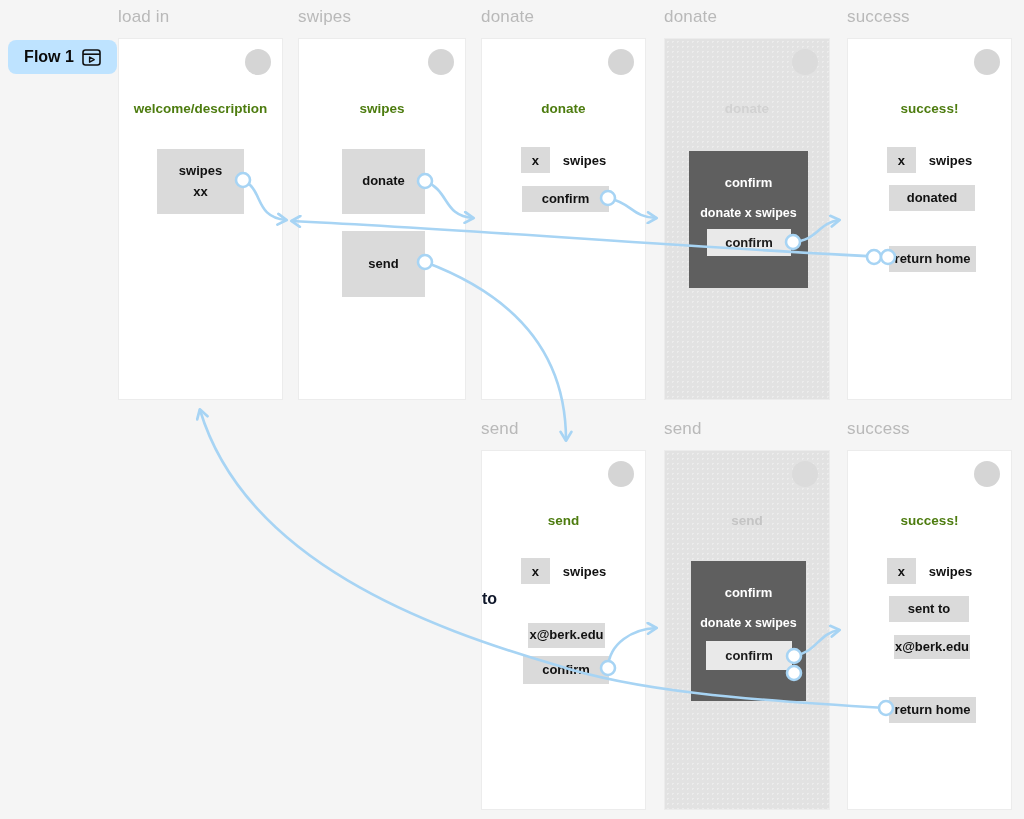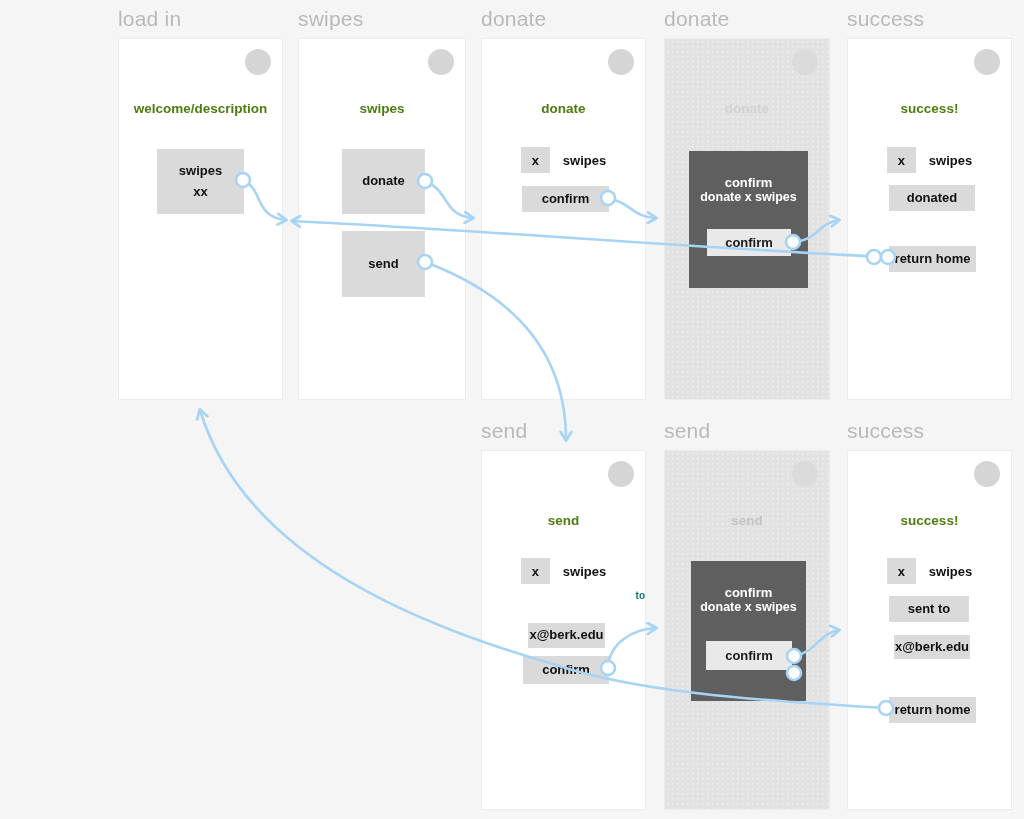--- a/index.html
+++ b/index.html
@@ -7,21 +7,21 @@
     width:1024px;height:819px;
     background:#F5F5F5;
     font-family:"Liberation Sans", sans-serif;
     overflow:hidden;
     position:relative;
   }
   .canvas{position:absolute;left:0;top:0;width:1024px;height:819px;}
 
   .frame-title{
     position:absolute;
-    font-size:21px;color:#B9B9B9;letter-spacing:.2px;
+    font-size:17px;color:#B9B9B9;letter-spacing:.2px;
     white-space:nowrap;cursor:default;
   }
   .frame{
     position:absolute;background:#FFFFFF;
     border:1px solid #ECECEC;box-sizing:border-box;
   }
   .frame.overlay{
     background-color:#E2E2E2;
     background-image:radial-gradient(#ECECEC 1px, transparent 1px);
     background-size:5px 5px;
@@ -45,29 +45,29 @@
   .xrow{
     position:absolute;left:0;right:0;display:flex;align-items:center;justify-content:center;gap:13px;
   }
   .xbox{
     width:29px;height:26px;background:#DADADA;
     display:flex;align-items:center;justify-content:center;
     font-size:13px;font-weight:700;color:#111;
   }
   .xlabel{font-size:13px;font-weight:700;color:#111;}
   .plain-label{
-    position:absolute;left:0;right:0;text-align:right;
-    font-size:10px;font-weight:700;color:#0f766e;
+    position:absolute;left:0;right:0;text-align:left;
+    font-size:16px;font-weight:700;color:#0f172a;
   }
   .modal{
     position:absolute;background:#5F5F5F;
     text-align:center;color:#FFFFFF;
   }
   .modal .m-title{margin-top:24px;font-size:13px;font-weight:700;}
-  .modal .m-sub{margin-top:0;font-size:12.5px;font-weight:700;}
+  .modal .m-sub{margin-top:16px;font-size:12.5px;font-weight:700;}
   .modal .m-btn{
     position:absolute;background:#E9E9E9;color:#1A1A1A;
     display:flex;align-items:center;justify-content:center;
     font-size:13px;font-weight:700;
   }
   .flow-badge{
     position:absolute;left:8px;top:40px;width:109px;height:34px;
     background:#BEE3FF;border-radius:8px;
     display:flex;align-items:center;justify-content:center;gap:8px;
     cursor:pointer;
@@ -230,14 +230,24 @@
       <circle class="dot" cx="793" cy="242" r="7"></circle>
       <circle class="dot" cx="874" cy="257" r="7"></circle>
       <circle class="dot" cx="888" cy="257" r="7"></circle>
       <circle class="dot" cx="608" cy="668" r="7"></circle>
       <circle class="dot" cx="794" cy="656" r="7"></circle>
       <circle class="dot" cx="794" cy="673" r="7"></circle>
       <circle class="dot" cx="886" cy="708" r="7"></circle>
     </g>
   </svg>
 
+  <div class="flow-badge">
+    <span class="label">Flow 1</span>
+    <span style="display:inline-flex;">
+      <svg width="19" height="17" viewBox="0 0 19 17">
+        <rect x="1" y="1" width="17" height="15" rx="2.5" fill="none" stroke="#111" stroke-width="1.6"></rect>
+        <line x1="1" y1="5.2" x2="18" y2="5.2" stroke="#111" stroke-width="1.6"></line>
+        <path d="M7.6 8 L12.2 10.6 L7.6 13.2 Z" fill="none" stroke="#111" stroke-width="1.4" stroke-linejoin="round"></path>
+      </svg>
+    </span>
+  </div>
 
 </div>
 
 </body></html>

